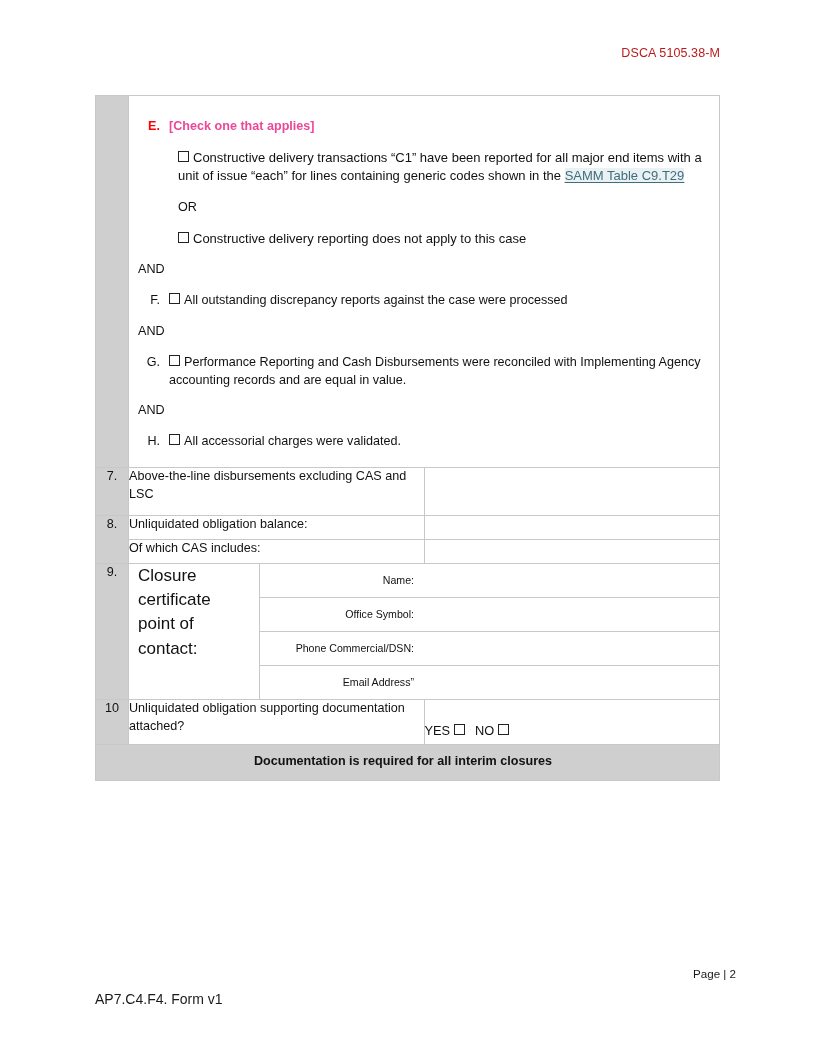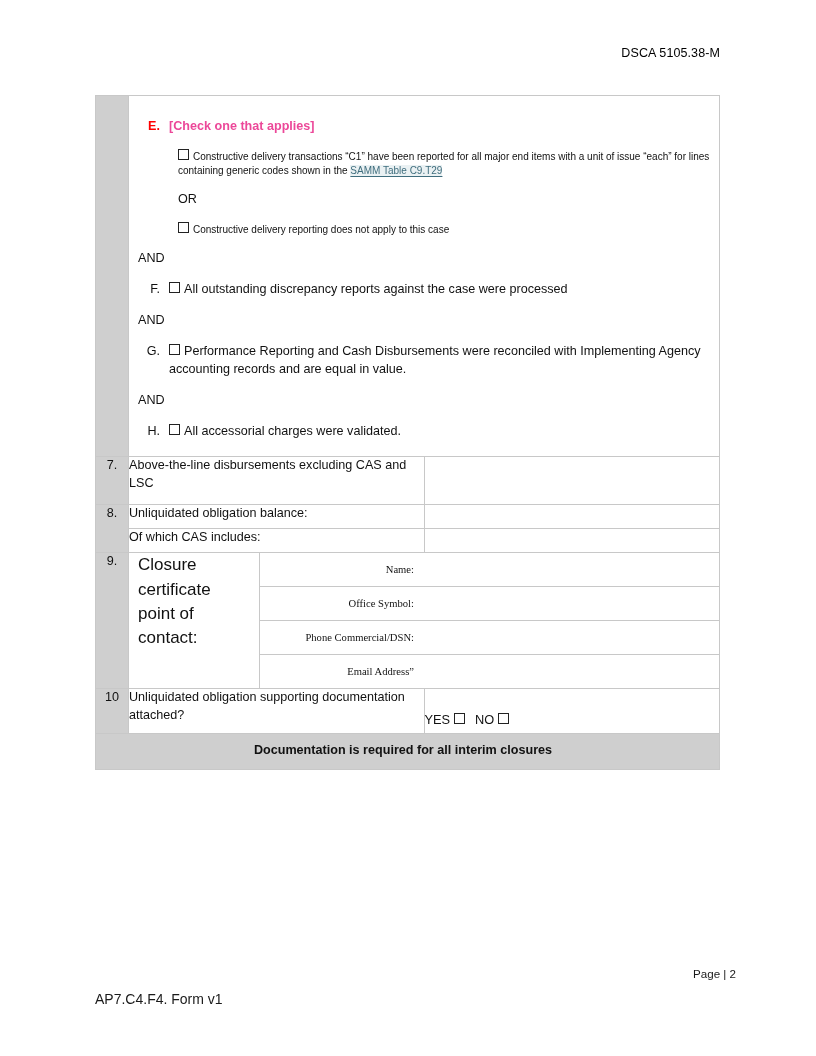--- a/index.html
+++ b/index.html
@@ -24,21 +24,21 @@
     overflow: hidden;
   }
 
   
   .doc-header {
     position: absolute;
     top: 46px;
     right: 96px;
     font-size: 12.5px;
     letter-spacing: 0.1px;
-    color: #000000;
+    color: #b91c1c;
   }
 
   
   .form-table {
     position: absolute;
     left: 95px;
     top: 95px;
     width: 625px;
     border-collapse: collapse;
     table-layout: fixed;
@@ -95,21 +95,21 @@
     font-size: 12.6px;
     line-height: 1.42;
   }
   .cl-body.red {
     color: #ec4899;
     font-weight: bold;
   }
   .cl-sub {
     margin-left: 40px;
     margin-bottom: 13px;
-    font-size: 10px;
+    font-size: 13px;
     line-height: 1.42;
     max-width: 540px;
   }
   .cl-and {
     margin-left: 0px;
     margin-bottom: 13px;
     font-size: 12.6px;
   }
   .cl-or {
     margin-left: 40px;
@@ -135,21 +135,20 @@
     text-decoration: underline;
     text-underline-offset: 2px;
     background: #eaf1f3;
   }
 
   
   .sub-table {
     border-collapse: collapse;
     table-layout: fixed;
     width: 100%;
-    font-family: Liberation Serif, serif;
   }
   .sub-table td {
     border: 0;
     border-bottom: 1px solid #c8c8c8;
     font-size: 10.6px;
     padding: 0;
     height: 33px;
     vertical-align: middle;
   }
   .sub-table tr:last-child td { border-bottom: 0; }

